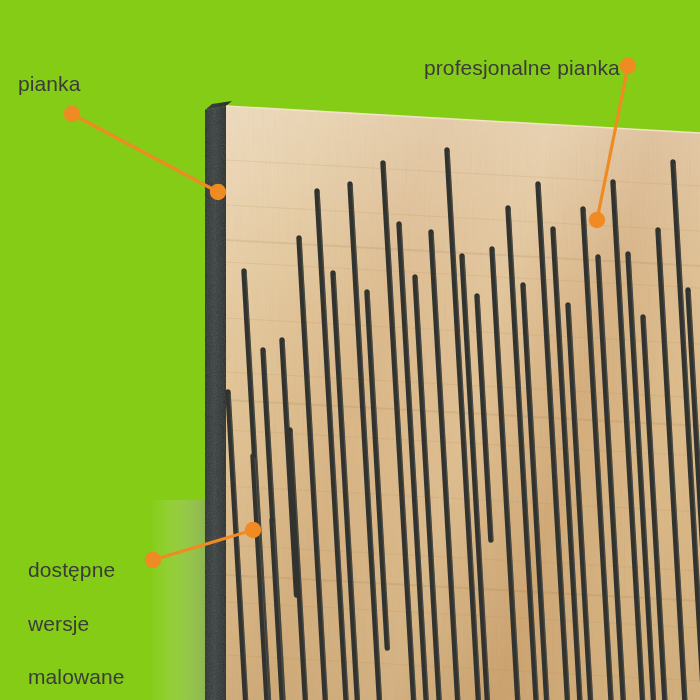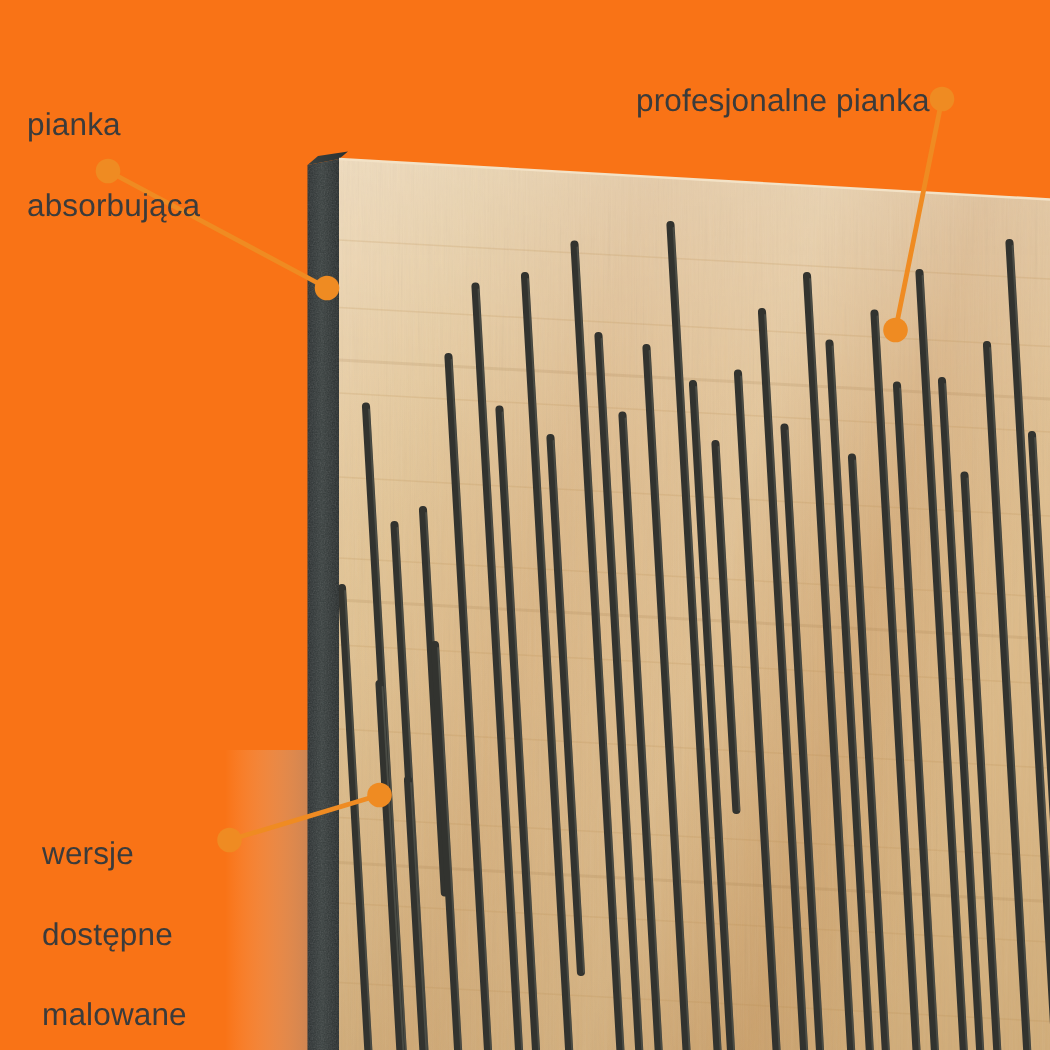--- a/index.html
+++ b/index.html
@@ -4,21 +4,21 @@
 <title>Panel akustyczny</title>
 <style>
   html,body{margin:0;padding:0;}
   body{
     width:700px;height:700px;
     background:#ffffff;
     font-family:"Liberation Sans", sans-serif;
     overflow:hidden;
     position:relative;
   }
-  #stage{position:absolute;inset:0;width:700px;height:700px;overflow:hidden;background:#f97316;}
+  #stage{position:absolute;inset:0;width:700px;height:700px;overflow:hidden;background:#84cc16;}
 
   .annot-text{
     position:absolute;
     color:#3b3b3b;
     font-size:21px;
     line-height:1.28;
     letter-spacing:.1px;
     white-space:pre-line;
     font-family:"Liberation Sans", sans-serif;
   }
@@ -270,27 +270,26 @@
         <g>
           <line x1="153" y1="560" x2="253" y2="530" stroke="#ef8b22" stroke-width="3.2" stroke-linecap="round"></line>
           <circle cx="153" cy="560" r="8.2" fill="#ef8b22"></circle>
           <circle cx="253" cy="530" r="8.2" fill="#ef8b22"></circle>
         </g>
       </g>
   </svg>
 
   <div class="annot-text" style="left:18px;top:44px;">
     <div>pianka</div>
-    <div>absorbująca</div>
   </div>
 
   <div class="annot-text" style="left:424px;top:28px;">
     <div>profesjonalne pianka</div>
   </div>
 
   <div class="annot-text" style="left:28px;top:530px;">
+    <div>dostępne</div>
     <div>wersje</div>
-    <div>dostępne</div>
     <div>malowane</div>
     
   </div>
 
 </div>
 
 </body></html>

